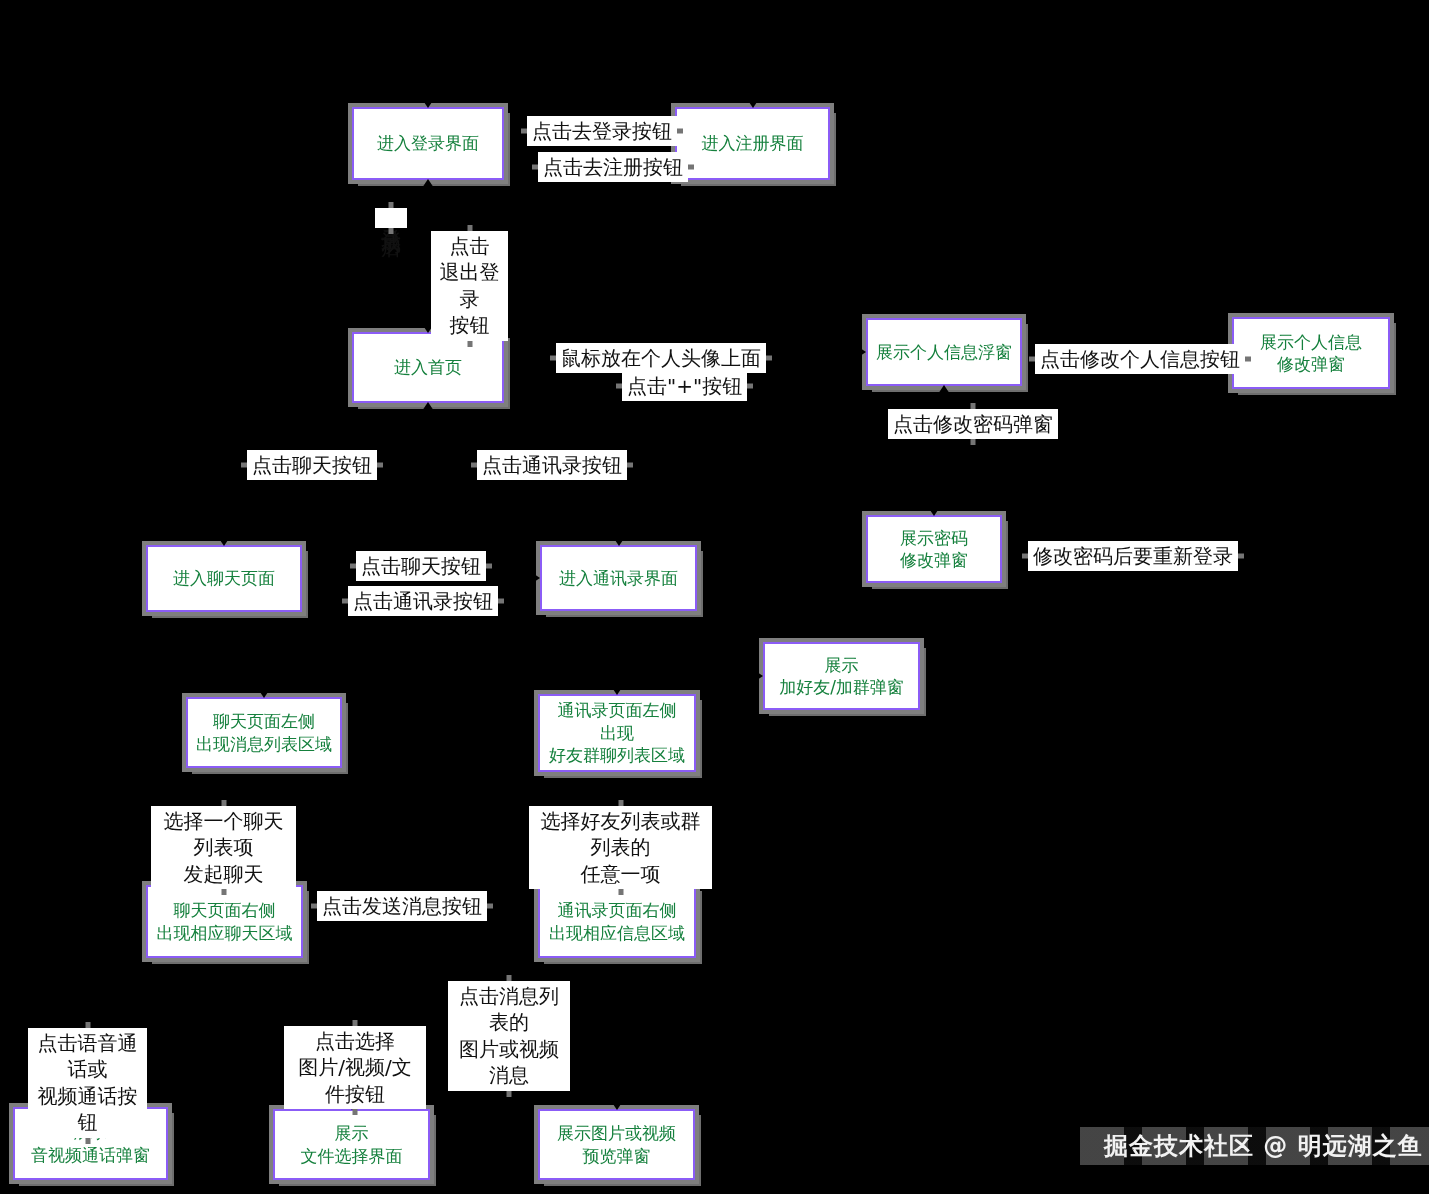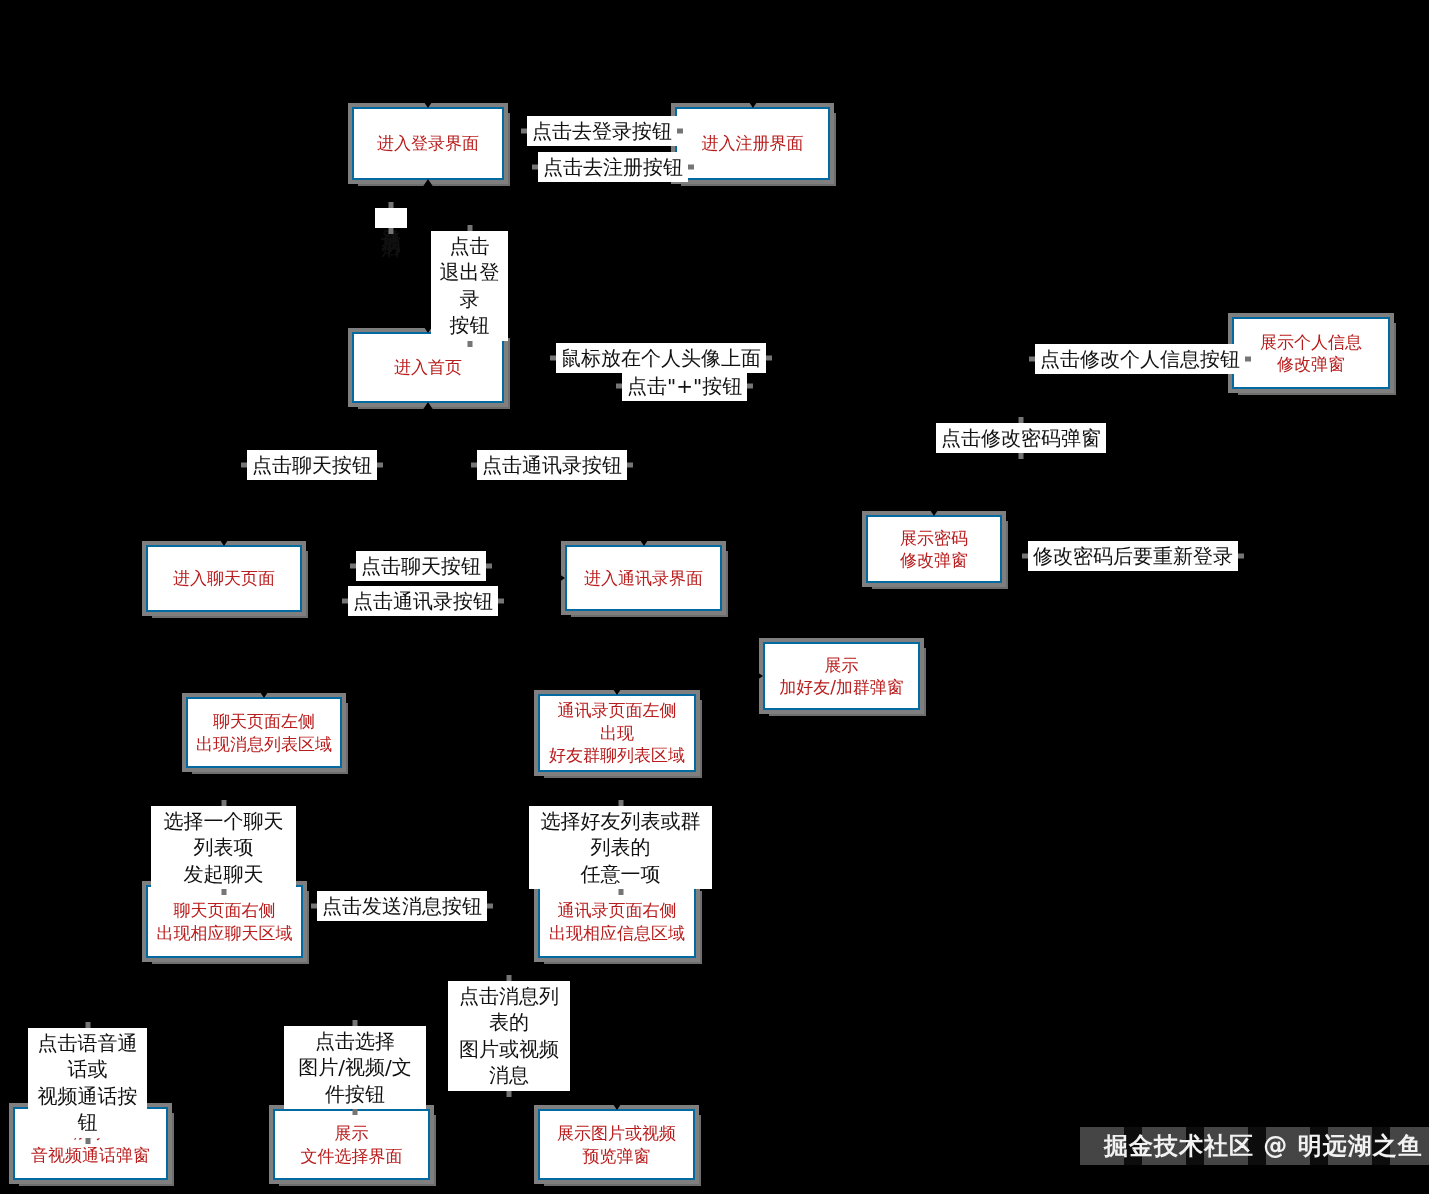--- a/index.html
+++ b/index.html
@@ -2,23 +2,23 @@
 <html><head>
 <meta charset="utf-8">
 <title>Flowchart</title>
 <style>
   html,body{margin:0;padding:0;background:#000;}
   body{width:1429px;height:1194px;position:relative;overflow:hidden;
        font-family:"DejaVu Sans","Liberation Sans",sans-serif;}
   .canvas{position:absolute;left:0;top:0;width:1429px;height:1194px;background:#000000;}
 
   
-  .box{position:absolute;box-sizing:border-box;background:#ffffff;border:2px solid #0369a1;
+  .box{position:absolute;box-sizing:border-box;background:#ffffff;border:2px solid #8b5cf6;
        display:flex;align-items:center;justify-content:center;text-align:center;
-       color:#b91c1c;font-size:17px;line-height:1.32;
+       color:#15803d;font-size:17px;line-height:1.32;
        box-shadow:0 0 0 4px #7f7f7f, 6px 6px 0 0 #6e6e6e;}
   .box .lbl{white-space:pre-line;display:block;width:100%;}
 
   
   .ah{position:absolute;width:0;height:0;pointer-events:none;}
   .ah-t{top:-10px;left:50%;transform:translateX(-50%);
         border-left:6px solid transparent;border-right:6px solid transparent;border-top:9px solid #000;}
   .ah-b{bottom:-10px;left:50%;transform:translateX(-50%);
         border-left:6px solid transparent;border-right:6px solid transparent;border-bottom:9px solid #000;}
   .ah-l{left:-11px;top:50%;transform:translateY(-50%);
@@ -57,39 +57,44 @@
     <i class="ah ah-t"></i>
     <span class="lbl">进入注册界面</span>
   </div>
 
   <div class="box" style="left:352px;top:332px;width:152px;height:71px;">
     <i class="ah ah-t"></i>
     <i class="ah ah-b"></i>
     <span class="lbl">进入首页</span>
   </div>
 
+  <div class="box" style="left:866px;top:318px;width:156px;height:68px;">
+    <i class="ah ah-l"></i>
+    <i class="ah ah-b"></i>
+    <span class="lbl">展示个人信息浮窗</span>
+  </div>
 
   <div class="box" style="left:1232px;top:317px;width:158px;height:72px;">
     <i class="ah ah-l"></i>
     <span class="lbl">展示个人信息
 修改弹窗</span>
   </div>
 
   <div class="box" style="left:866px;top:515px;width:136px;height:68px;">
     <i class="ah ah-t"></i>
     <span class="lbl">展示密码
 修改弹窗</span>
   </div>
 
   <div class="box" style="left:146px;top:545px;width:156px;height:67px;">
     <i class="ah ah-t"></i>
     <span class="lbl">进入聊天页面</span>
   </div>
 
-  <div class="box" style="left:565px;top:545px;width:157px;height:66px;">
+  <div class="box" style="left:540px;top:545px;width:157px;height:66px;">
     <i class="ah ah-t"></i>
     <i class="ah ah-l"></i>
     <span class="lbl">进入通讯录界面</span>
   </div>
 
   <div class="box" style="left:763px;top:642px;width:157px;height:68px;">
     <i class="ah ah-l"></i>
     <span class="lbl">展示
 加好友/加群弹窗</span>
   </div>
@@ -139,21 +144,21 @@
 
   <div class="chip sh" style="left:527px;top:116px;">点击去登录按钮</div>
   <div class="chip sh" style="left:538px;top:152px;">点击去注册按钮</div>
   <div class="chip sv vtext" style="left:375px;top:208px;">登录成功后</div>
   <div class="chip sv" style="left:431px;top:231px;width:77px;">点击
 退出登录
 按钮</div>
   <div class="chip sh" style="left:556px;top:343px;">鼠标放在个人头像上面</div>
   <div class="chip sh" style="left:622px;top:371px;">点击"+"按钮</div>
   <div class="chip sh" style="left:1035px;top:344px;">点击修改个人信息按钮</div>
-  <div class="chip sv" style="left:888px;top:423px;margin-left:48px;">点击修改密码弹窗</div>
+  <div class="chip sv" style="left:888px;top:409px;">点击修改密码弹窗</div>
   <div class="chip sh" style="left:1028px;top:541px;">修改密码后要重新登录</div>
   <div class="chip sh" style="left:247px;top:450px;">点击聊天按钮</div>
   <div class="chip sh" style="left:477px;top:450px;">点击通讯录按钮</div>
   <div class="chip sh" style="left:356px;top:551px;">点击聊天按钮</div>
   <div class="chip sh" style="left:348px;top:586px;">点击通讯录按钮</div>
   <div class="chip sv" style="left:151px;top:806px;width:145px;">选择一个聊天列表项
 发起聊天</div>
   <div class="chip sv" style="left:529px;top:806px;width:183px;">选择好友列表或群列表的
 任意一项</div>
   <div class="chip sh" style="left:317px;top:891px;">点击发送消息按钮</div>

